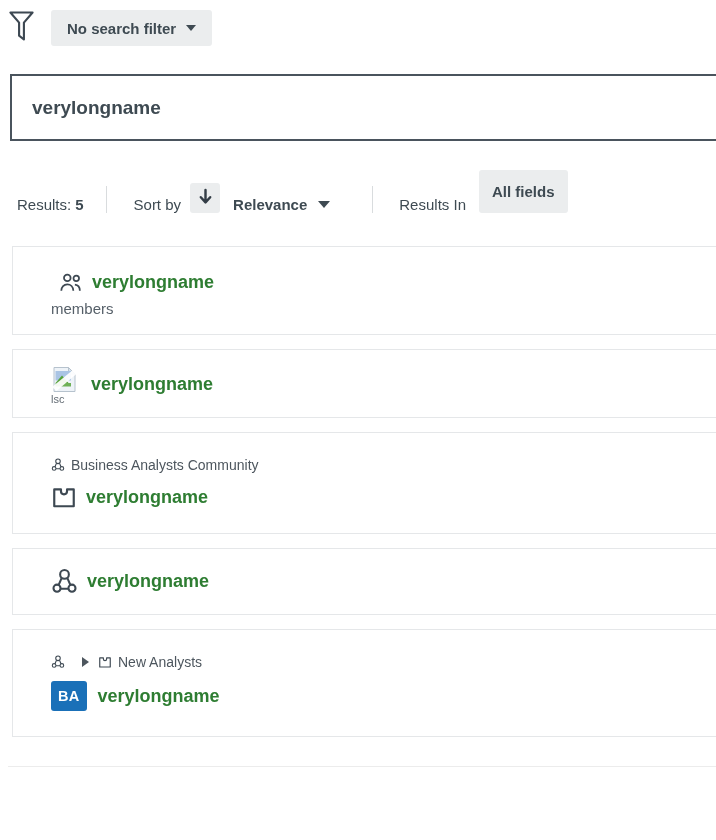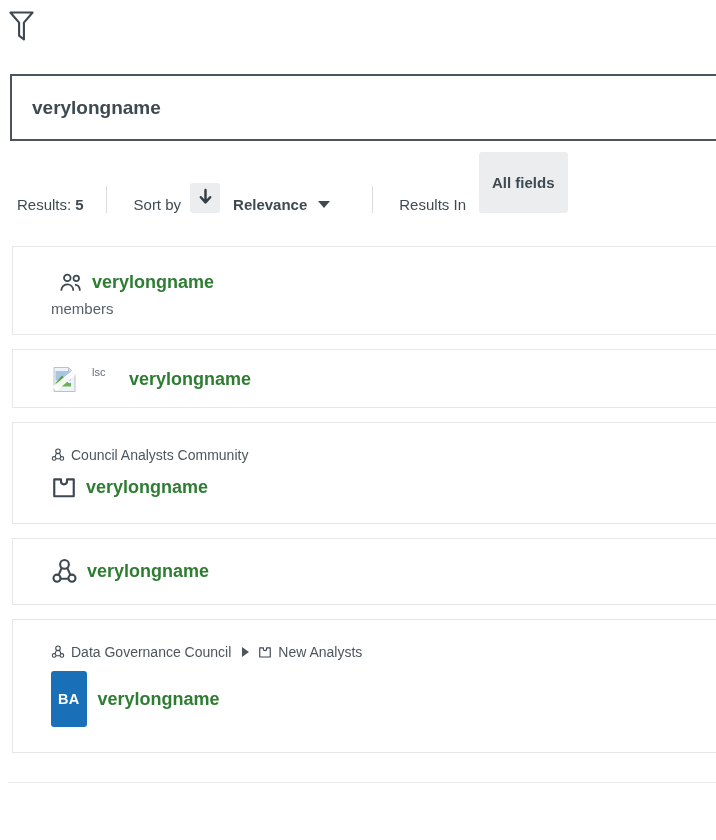--- a/index.html
+++ b/index.html
@@ -25,21 +25,21 @@
   .results-bar { margin:42px 0 0 10px; display:flex; align-items:flex-end; font-size:15px; height:30px; }
   .results-label { margin-left:7px; }
   .results-count { font-weight:700; margin-left:4px; }
   .vdiv { width:1px; height:27px; background:#d9dcde; }
   .vdiv.d1 { margin:0 27px 0 22px; }
   .vdiv.d2 { margin:0 26px 0 42px; }
   .sort-dir-btn { width:30px; height:30px; background:#ebedee; border:none; border-radius:3px;
                   margin-left:9px; display:flex; align-items:center; justify-content:center; cursor:pointer; }
   .sort-value { font-weight:700; margin-left:13px; cursor:pointer; display:flex; align-items:center; gap:11px; }
   .sort-value .caret-down { border-top-width:7px; border-left-width:6px; border-right-width:6px; }
-  .chip { background:#ebedee; border:none; border-radius:3px; padding:22px 13px; margin-left:13px;
+  .chip { background:#ebedee; border:none; border-radius:3px; padding:13px 13px; margin-left:13px;
           font-family:inherit; font-size:15px; font-weight:700; color:#3e4a52; cursor:pointer; }
 
   
   .results-list { margin:33px 0 0 12px; width:750px; }
   .card { border:1px solid #e5e7e9; background:#fff; margin-bottom:14px; padding-left:38px; }
   .card.c-users  { padding-top:25px; padding-bottom:17px; }
   .card.c-image  { padding-top:16px; padding-bottom:14px; }
   .card.c-domain { padding-top:24px; padding-bottom:23px; }
   .card.c-comm   { padding-top:19px; padding-bottom:19px; }
   .card.c-asset  { padding-top:24px; padding-bottom:25px; }
@@ -48,38 +48,42 @@
   .crumb .ci { display:flex; align-items:center; margin-right:6px; }
   .crumb .sep { margin:0 9px 0 11px; display:flex; align-items:center; }
   .crumb-label { cursor:pointer; }
 
   .main-row { display:flex; align-items:center; }
   .main-row .licon { display:flex; align-items:center; margin-right:9px; }
   .main-row.indent { margin-left:8px; }
   .title-link { color:#2e7d32; font-size:18px; font-weight:700; cursor:pointer; text-decoration:none; }
   .subtitle { font-size:15px; color:#555f68; margin-top:7px; }
 
-  .thumb { display:flex; flex-direction:row; align-items:flex-start; margin-right:13px;gap:14px; }
+  .thumb { display:flex; flex-direction:column; align-items:flex-start; margin-right:13px; }
   .thumb .alt { font-size:11px; color:#646d75; height:10px; overflow:hidden; width:24px; margin-top:0; }
 
   .badge { background:#1a70b8; color:#fff; font-size:14.5px; font-weight:700; border-radius:3px;
-           padding:20px 7px; margin-right:11px; letter-spacing:.3px; }
+           padding:7px 7px; margin-right:11px; letter-spacing:.3px; }
 
   .bottom-divider { margin:29px 0 0 8px; width:708px; border-top:1px solid #ececec; }
 </style>
 </head>
 <body>
 
 <div class="filter-row">
   <button class="funnel-btn">
     <span>
       <svg width="27" height="33" viewBox="0 0 28 34" fill="none">
         <path d="M2.5 2.5 H25.5 L16.5 13 V30.5 L11.5 26.5 V13 Z" stroke="#3d4852" stroke-width="2.2" stroke-linejoin="round"></path>
       </svg>
     </span>
+  </button>
+  <button class="filter-btn">
+    <span>No search filter</span>
+    <span class="caret-down"></span>
   </button>
 </div>
 
 <div class="search-wrap">
   <input class="search-input" type="text" value="verylongname" style="">
 </div>
 
 <div class="results-bar">
   <span class="results-label">Results:</span>
   <span class="results-count">5</span>
@@ -138,21 +142,21 @@
     <div class="card c-domain">
       <div class="crumb">
         <span class="ci" style="display: flex; align-items: center;">
           <svg width="14" height="14" viewBox="0 0 26 26" fill="none" stroke="#3d4852" stroke-width="2">
       <circle cx="13" cy="6.2" r="4.2"></circle>
       <circle cx="5.8" cy="19.4" r="3.4"></circle>
       <circle cx="20.2" cy="19.4" r="3.4"></circle>
       <path d="M10.2 9.7 L7.4 16.2 M15.8 9.7 L18.6 16.2 M9.3 20 L16.7 20"></path>
           </svg>
         </span>
-        <span class="crumb-label">Council Analysts Community</span>
+        <span class="crumb-label">Business Analysts Community</span>
       </div>
       <div class="main-row">
         <span class="licon" style="display: flex; align-items: center;">
           <svg width="26" height="26" viewBox="0 0 24 24" fill="none" stroke="#3d4852" stroke-width="2" stroke-linejoin="round">
       <path d="M3 5 H9.2 V6.8 a2.8 2.8 0 0 0 5.6 0 V5 H21 V20.5 H3 Z"></path>
           </svg>
         </span>
         <a class="title-link">verylongname</a>
       </div>
     </div>
@@ -172,21 +176,20 @@
     <div class="card c-asset">
       <div class="crumb">
         <span class="ci" style="display: flex; align-items: center;">
           <svg width="14" height="14" viewBox="0 0 26 26" fill="none" stroke="#3d4852" stroke-width="2">
       <circle cx="13" cy="6.2" r="4.2"></circle>
       <circle cx="5.8" cy="19.4" r="3.4"></circle>
       <circle cx="20.2" cy="19.4" r="3.4"></circle>
       <path d="M10.2 9.7 L7.4 16.2 M15.8 9.7 L18.6 16.2 M9.3 20 L16.7 20"></path>
           </svg>
         </span>
-        <span class="crumb-label">Data Governance Council</span>
         <span class="sep" style="display: flex; align-items: center;">
           <svg width="7" height="10" viewBox="0 0 7 10">
       <polygon points="0,0 7,5 0,10" fill="#4d565e"></polygon>
           </svg>
         </span>
         <span class="ci" style="display: flex; align-items: center;">
           <svg width="14" height="14" viewBox="0 0 24 24" fill="none" stroke="#3d4852" stroke-width="2" stroke-linejoin="round">
       <path d="M3 5 H9.2 V6.8 a2.8 2.8 0 0 0 5.6 0 V5 H21 V20.5 H3 Z"></path>
           </svg>
         </span>

